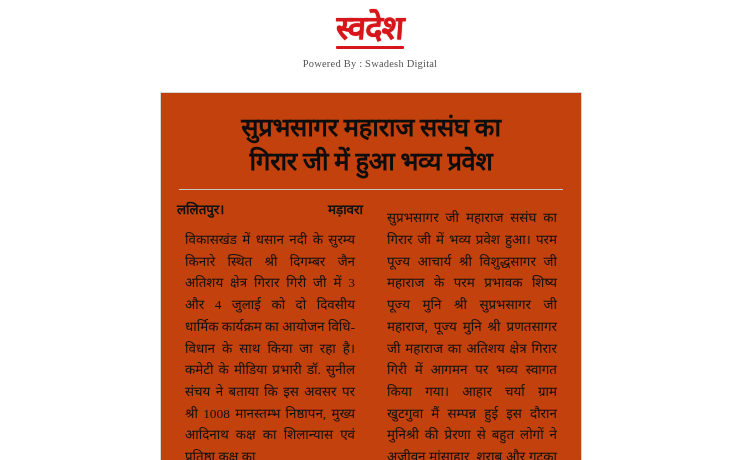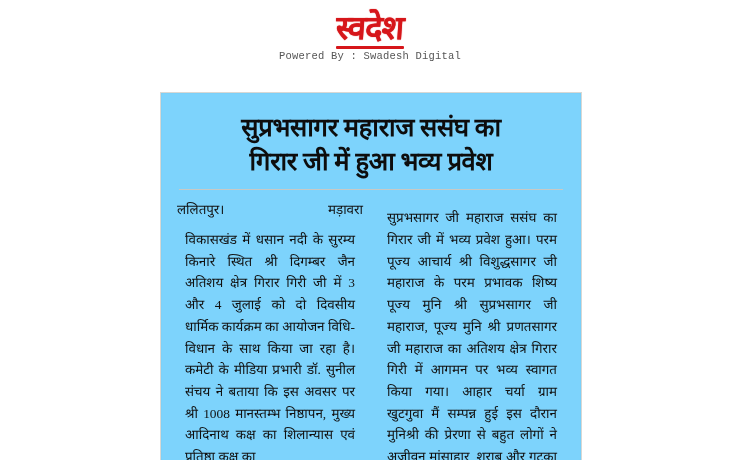--- a/index.html
+++ b/index.html
@@ -41,34 +41,34 @@
     transform: skewX(-4deg);
   }
   .logo-underline {
     width: 100%;
     height: 3px;
     background: #d6161a;
     margin-top: 1px;
     border-radius: 1px;
   }
   .powered-by {
-    margin-top: 1px;
+    margin-top: 9px;
     font-size: 10.5px;
     color: #555555;
     letter-spacing: 0.2px;
-    font-family: Liberation Mono, monospace;
+    font-family: Liberation Serif, serif;
   }
   
   .clipping {
     position: absolute;
     left: 160px;
     top: 92px;
     width: 420px;
     height: 368px;
-    background: #7dd3fc;
+    background: #c2410c;
     border: 1px solid #d8d8d4;
     border-bottom: none;
     box-shadow: 0 0 2px rgba(0,0,0,0.06) inset;
     overflow: hidden;
   }
   .clip-inner {
     padding: 14px 16px 0 16px;
   }
   .headline {
     font-family: "Liberation Serif", serif;
@@ -98,21 +98,21 @@
     font-size: 13.4px;
     line-height: 1.62;
     color: #111111;
     text-align: justify;
     text-justify: inter-word;
   }
   .col p {
     margin: 8px;
   }
   .dateline {
-    font-weight: normal;
+    font-weight: bold;
   }
   .col-left .first-line {
     display: flex;
     justify-content: space-between;
     font-weight: bold;
   }
   
   .fade {
     position: absolute;
     left: 0;

